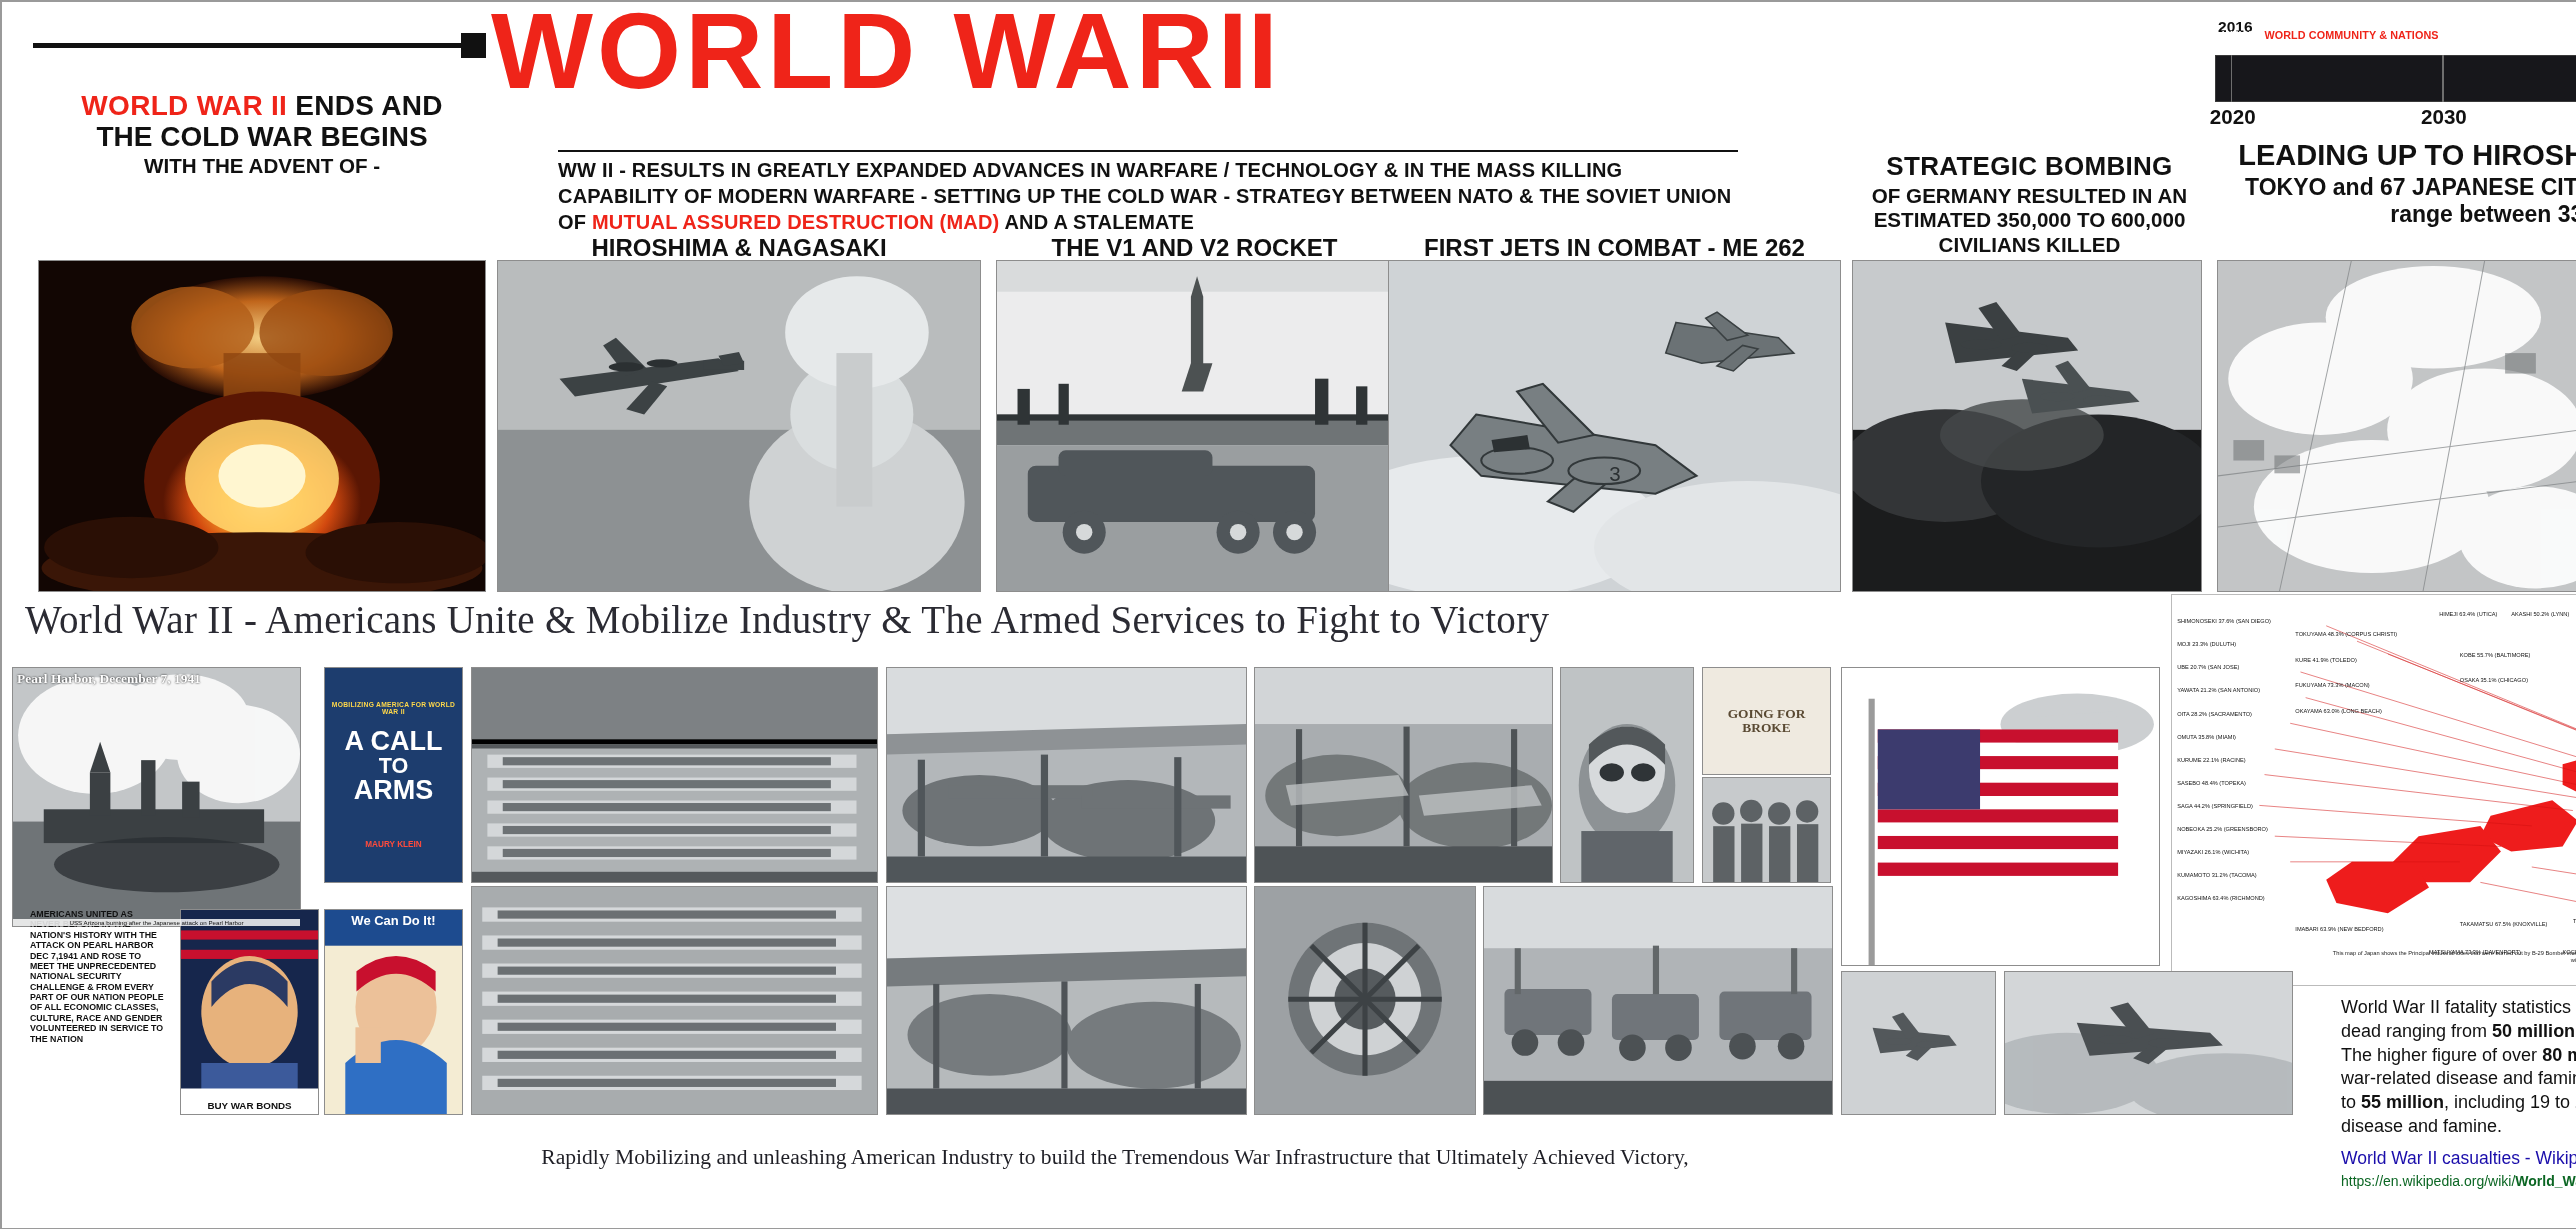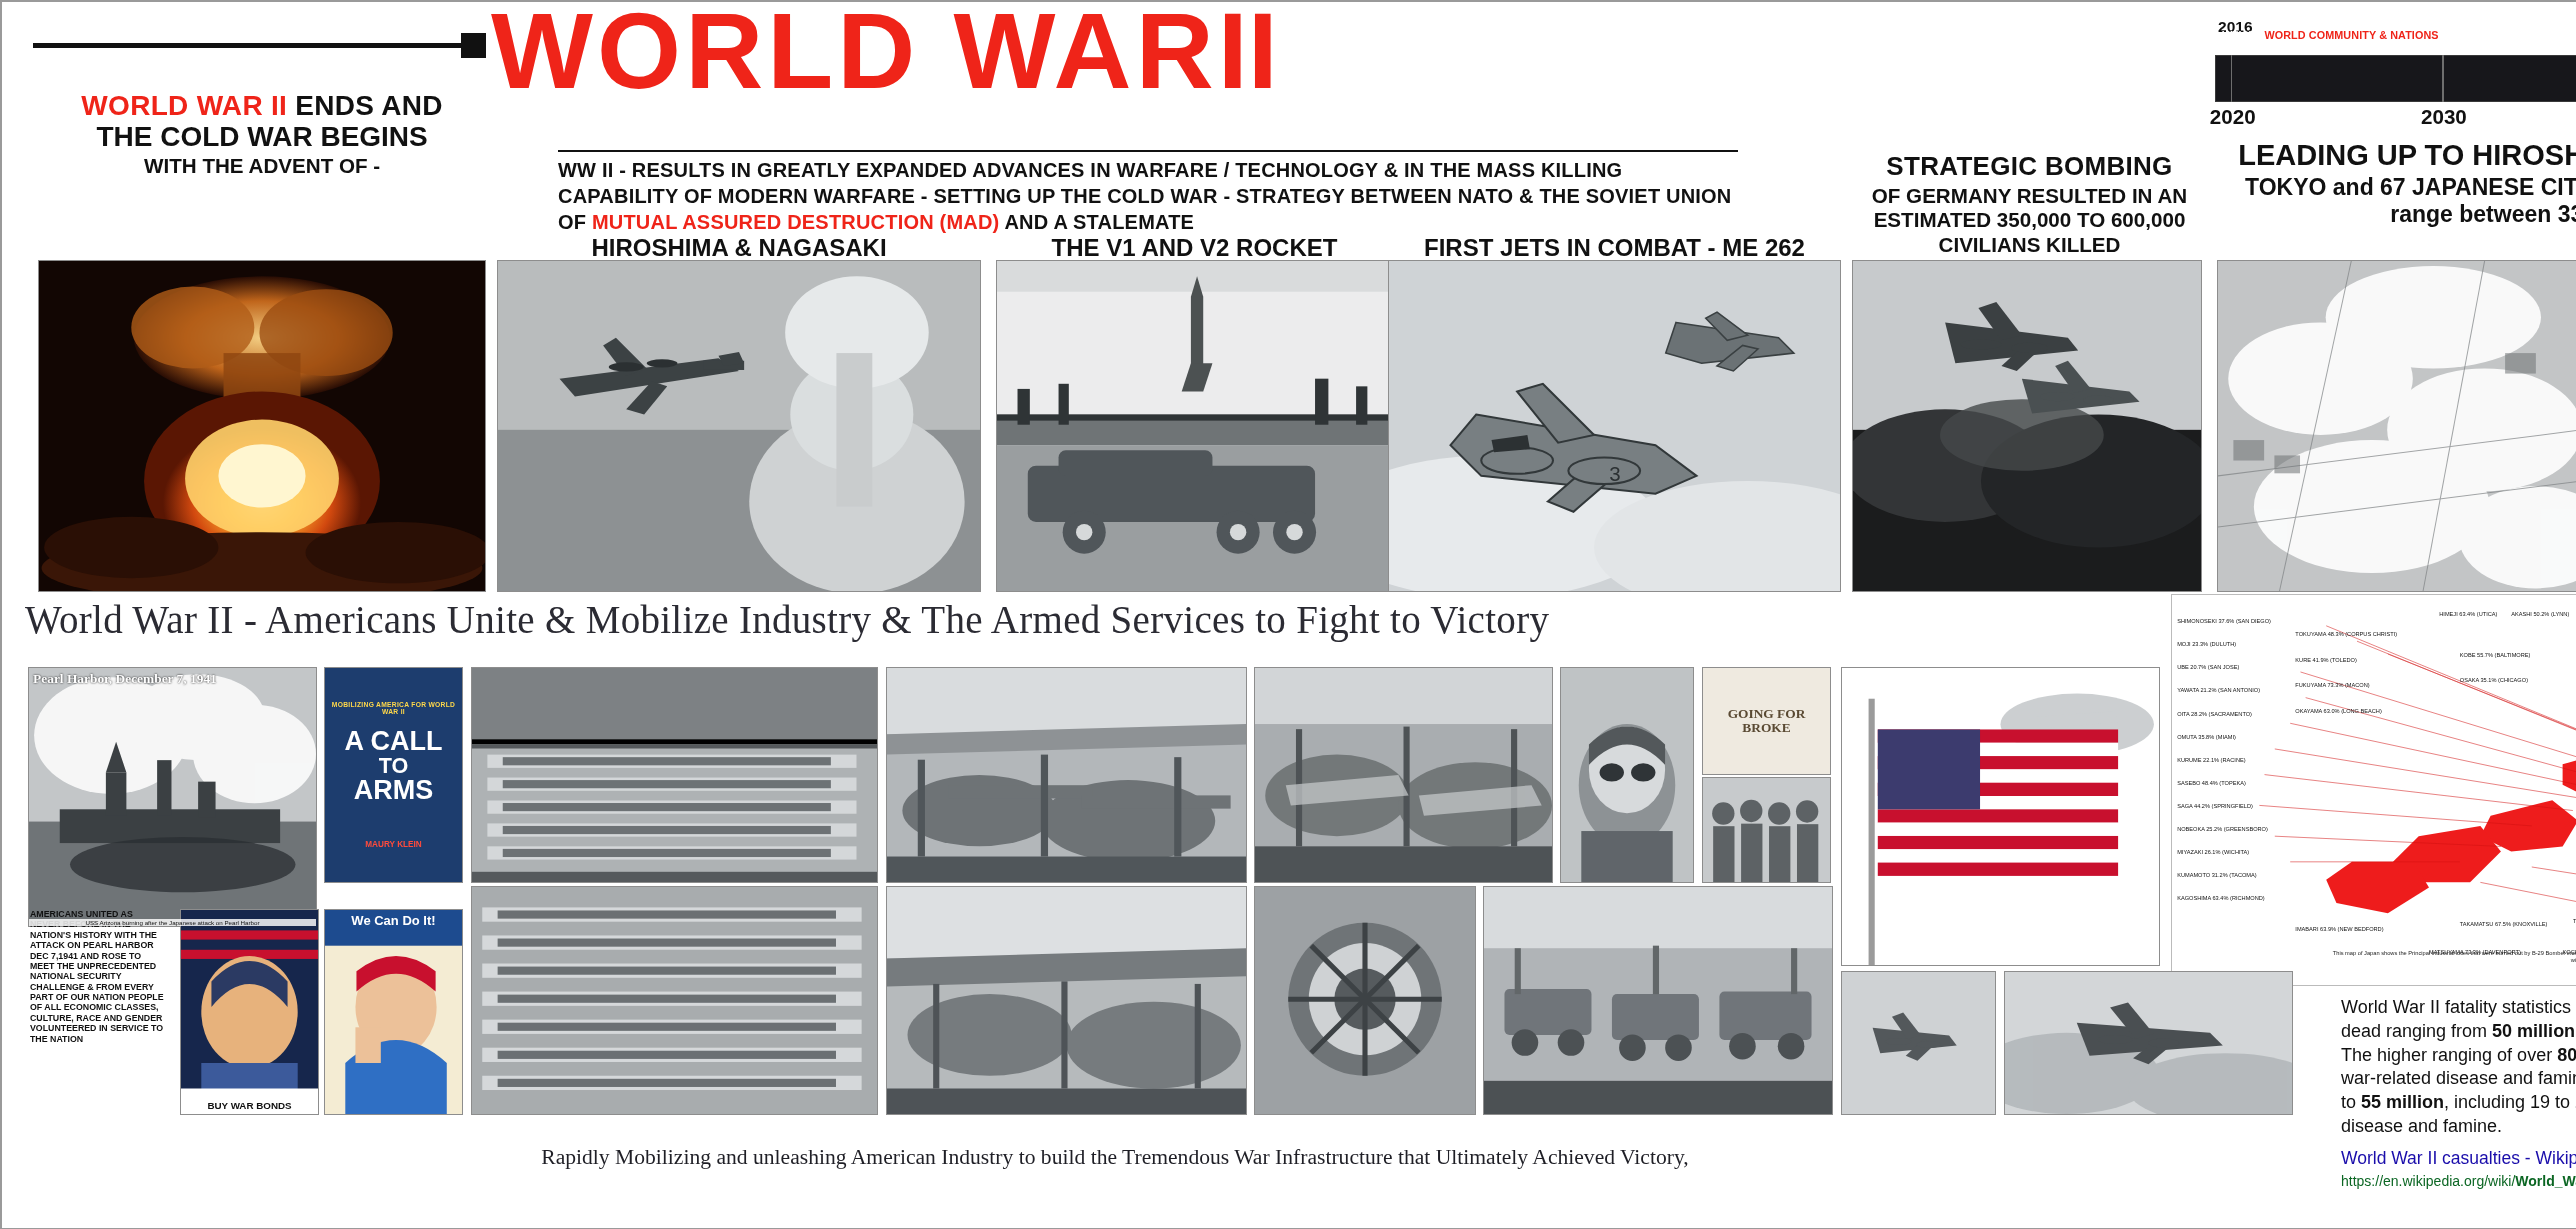--- a/index.html
+++ b/index.html
@@ -527,21 +527,21 @@
       <g fill="#6e7274" opacity=".55">
         <rect x="30" y="350" width="60" height="40"></rect>
         <rect x="110" y="380" width="50" height="35"></rect>
         <rect x="560" y="180" width="60" height="40"></rect>
       </g>
     </svg>
   </div>
 
   <div class="script-head">World War II - Americans Unite &amp; Mobilize Industry &amp; The Armed Services to Fight to Victory</div>
 
-  <div class="photo" style="left:26px; top:665px; width:289px; height:260px;">
+  <div class="photo" style="left:10px; top:665px; width:289px; height:260px;">
     <svg class="ph-img" viewBox="0 0 560 420" preserveAspectRatio="none">
       <rect width="560" height="420" fill="#c3c6c8"></rect>
       <g fill="#ffffff" opacity=".85">
         <ellipse cx="160" cy="110" rx="150" ry="95"></ellipse>
         <ellipse cx="330" cy="80" rx="130" ry="70"></ellipse>
         <ellipse cx="440" cy="140" rx="120" ry="80"></ellipse>
       </g>
       <rect y="250" width="560" height="170" fill="#6f7477"></rect>
       <g fill="#3b4043">
         <rect x="60" y="230" width="430" height="55"></rect>
@@ -932,21 +932,21 @@
         <polygon points="250,170 300,130 330,140 280,182"></polygon>
         <ellipse cx="215" cy="133" rx="34" ry="9"></ellipse>
         <ellipse cx="310" cy="140" rx="30" ry="9"></ellipse>
       </g>
     </svg>
   </div>
 
   <div class="stats-text">
     <span>World War II fatality statistics vary, with estimates of total</span><br>
     <span>dead ranging from </span><b>50 million</b><span> to more than </span><br>
-    <span>The higher ranging of over </span><b>80 million</b><br>
+    <span>The higher figure of over </span><b>80 million</b><br>
     <span>war-related disease and famine. Civilians killed totalled 50</span><br>
     <span>to </span><b>55 million</b><span>, including 19 to </span><b>28 million</b><br>
     <span>disease and famine.</span>
   </div>
 
   <div class="wiki-link">World War II casualties - Wikipedia, the free encyclopedia</div>
   <div class="wiki-url">
     <span>https://en.wikipedia.org/wiki/</span><b>World_War_II</b>
   </div>
 

